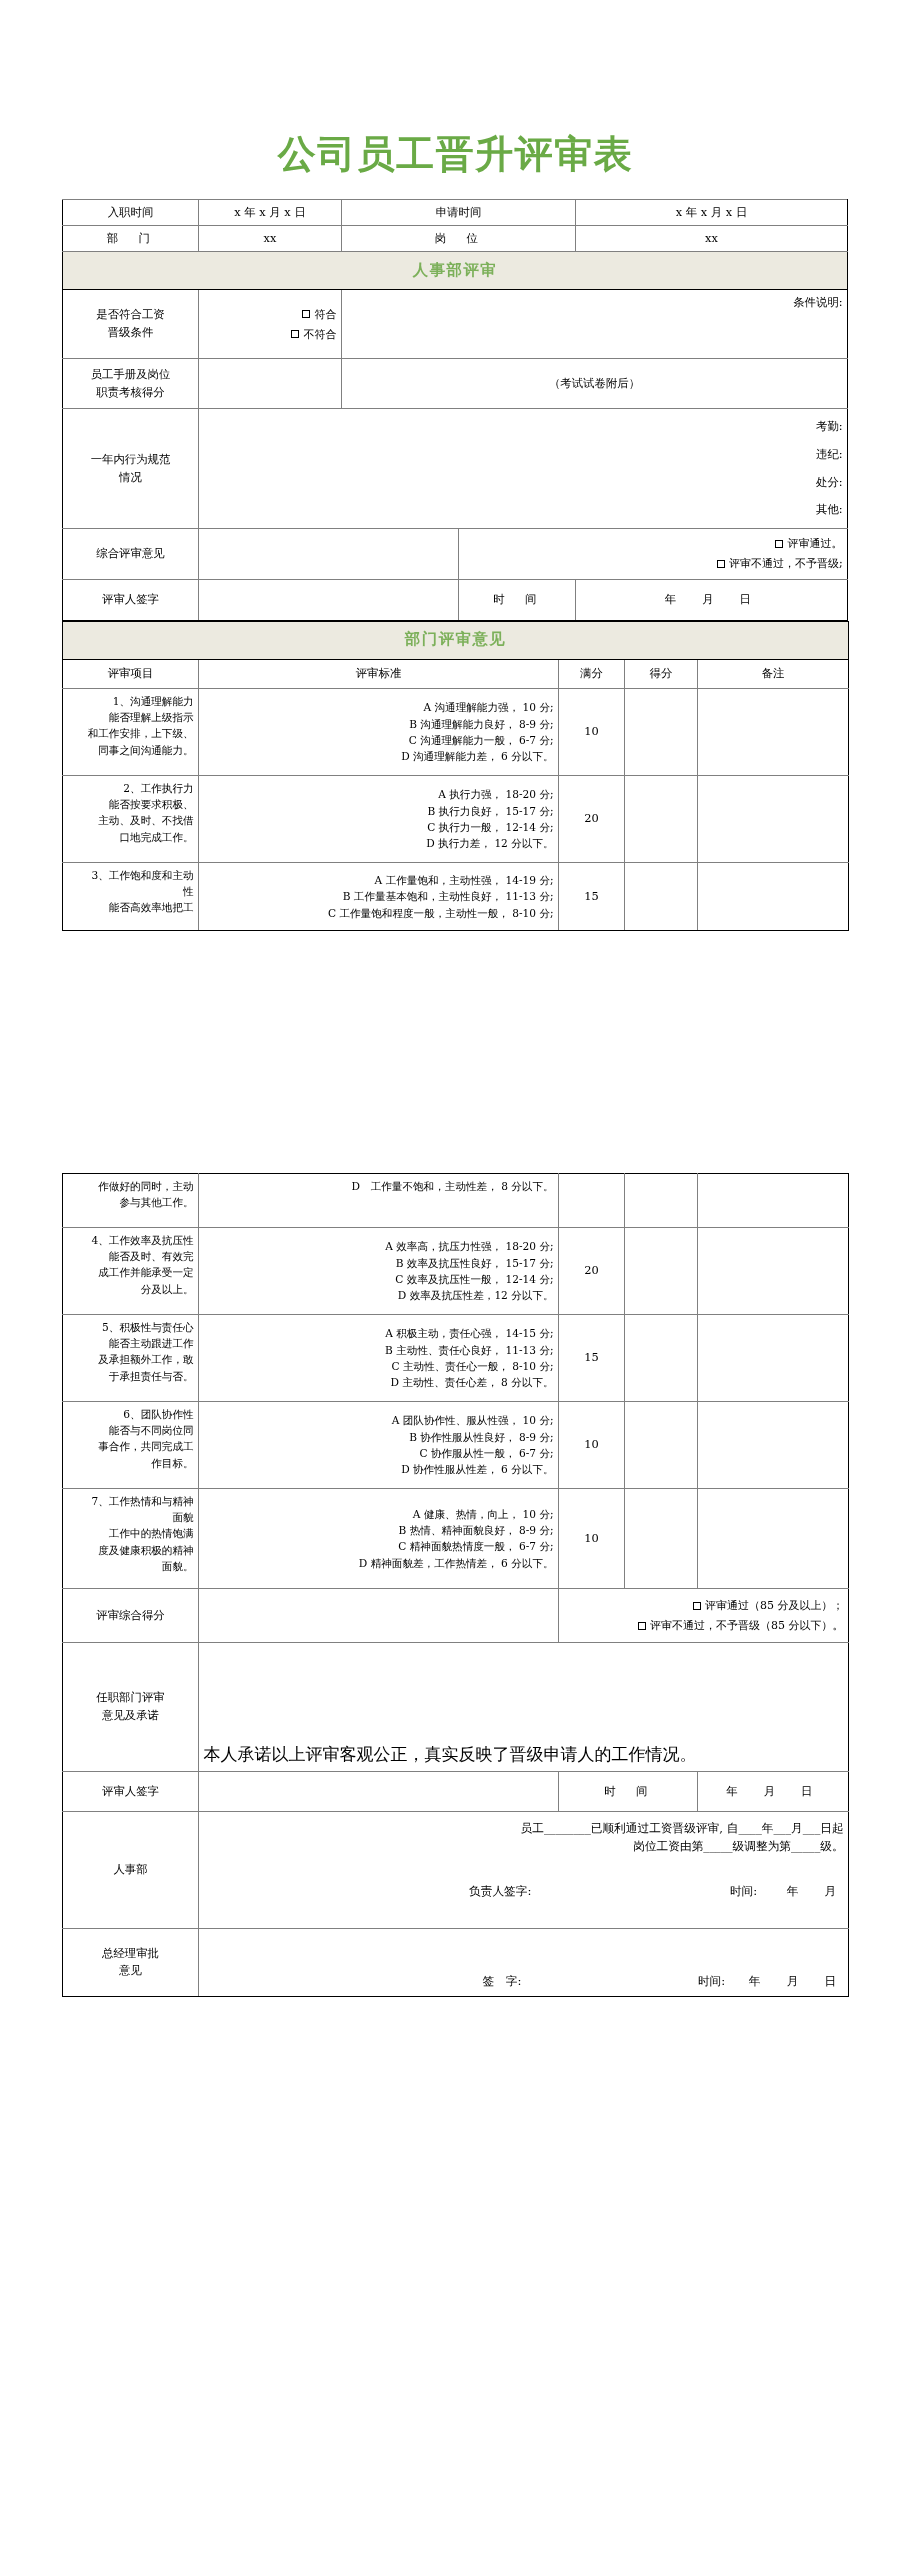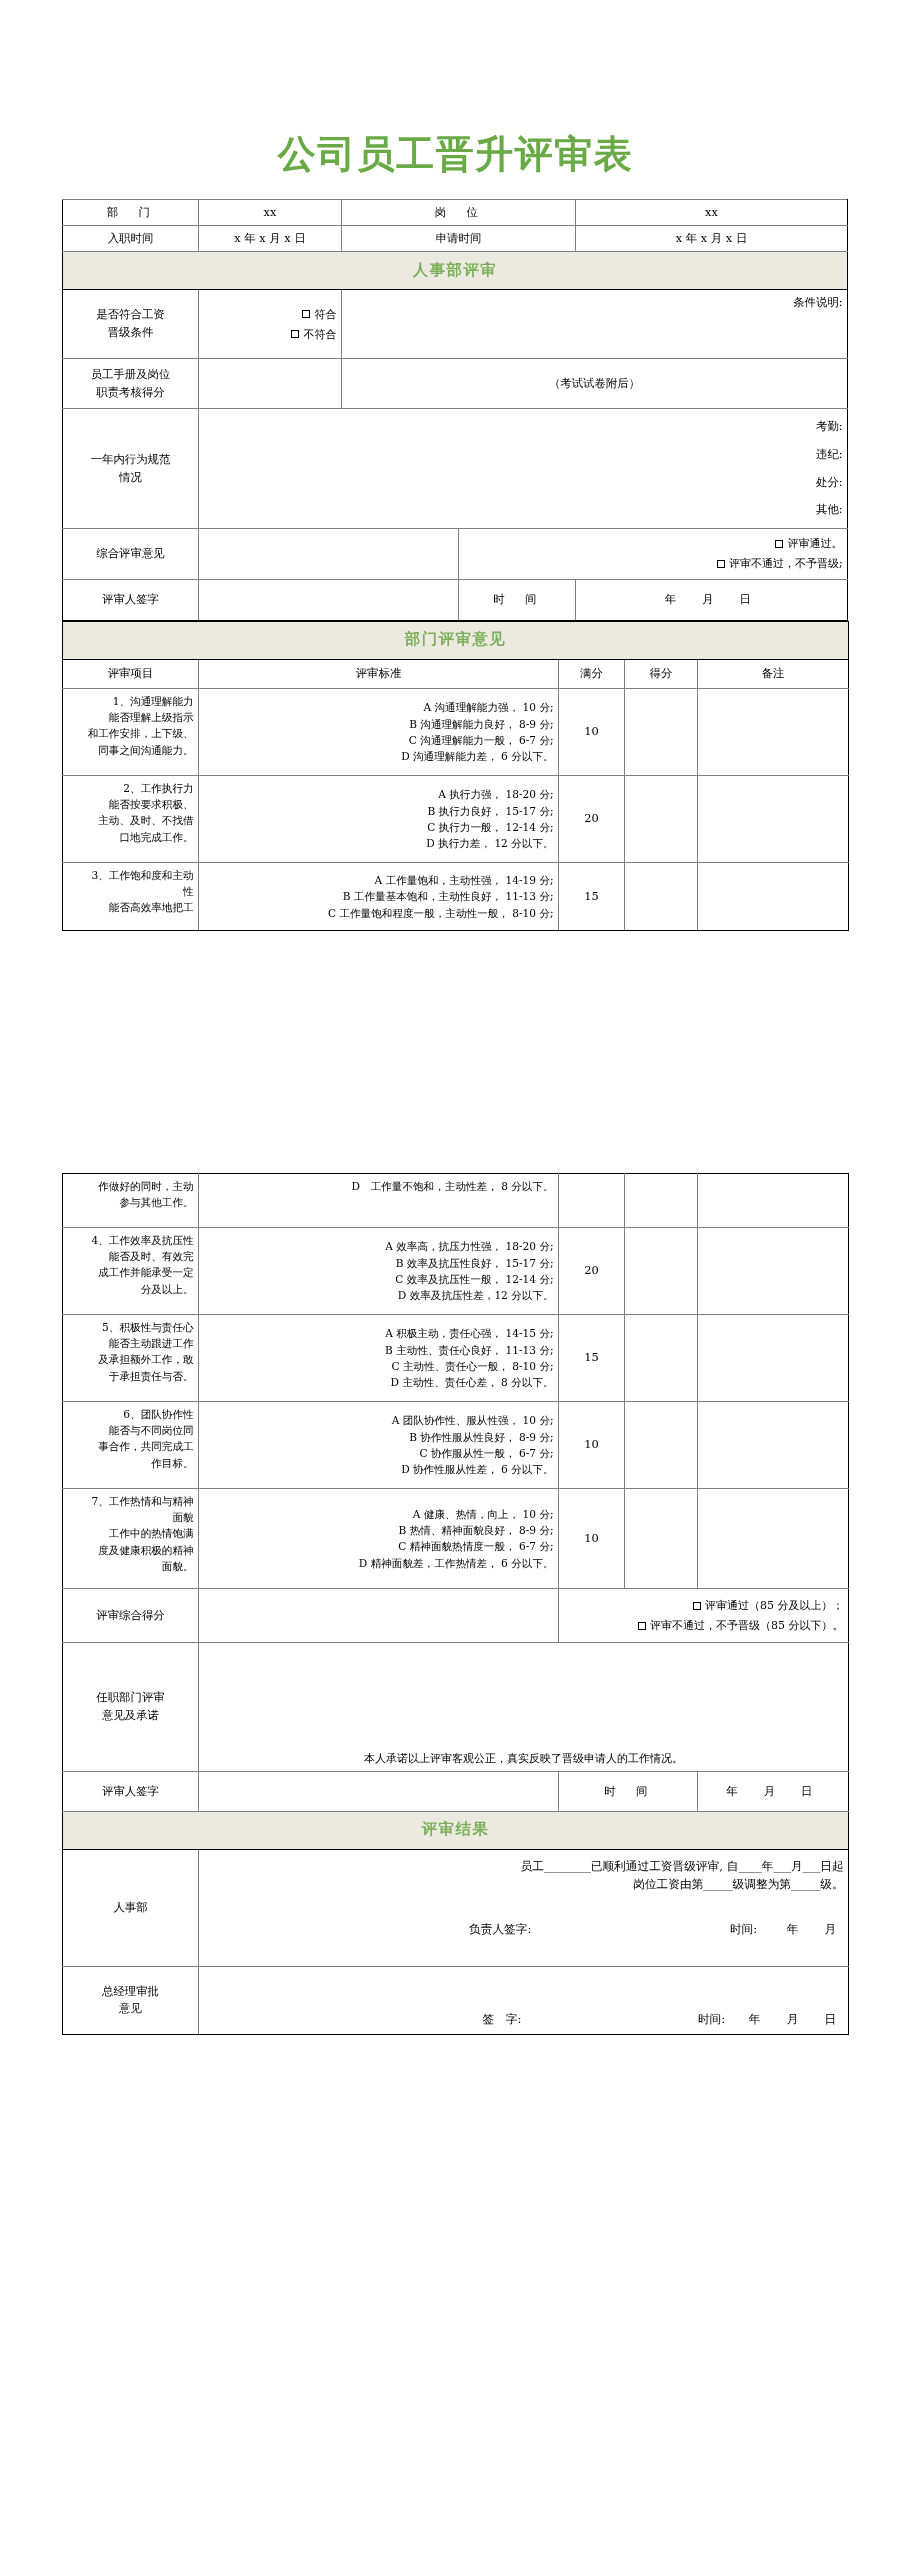--- a/index.html
+++ b/index.html
@@ -74,21 +74,21 @@
   .chkline { display:block; padding: 1.5px 0; }
 
   .crit-name { font-size: 10.6px; line-height: 1.7; }
   .crit-std  { font-size: 10.6px; line-height: 1.95; }
   .crit-std .opt { display:block; white-space: nowrap; }
 
   .behavior-line { display:block; padding: 5.1px 0 5.1px 1.5px; margin-left: 48px; }
 
   .page-break { height: 242px; }
 
-  .sig-note { text-align:center; font-size:11px; padding-top: 54px; }
+  .sig-note { text-align:left; font-size:17px; padding-top: 54px; }
   .result-body { font-size: 11.7px; line-height: 2.4; }
   .result-body .ln1 { display:block; text-indent: 2em; white-space: nowrap;}
   .result-body .ln2 { display:block; }
   .result-body .ln3 { display:block; padding-top: 26.4px; }
   .pad-l { padding-left: 51px; }
 </style>
 </head>
 <body>
 
 <div class="page">
@@ -98,30 +98,30 @@
   <table class="form">
     <colgroup>
       <col style="width:136px">
         <col style="width:143px">
       <col style="width:117px">
         <col style="width:117px">
         <col style="width:272px">
     </colgroup>
     <tbody>
       <tr>
+        <td class="c mid" style="border-left:1.5px solid #000">入职时间</td>
+        <td class="c mid">x 年 x  月  x 日</td>
+        <td class="c mid" colspan="2">申请时间</td>
+        <td class="c mid" style="border-right:1.5px solid #000">x 年 x  月 x  日</td>
+      </tr>
+      <tr>
         <td class="c mid" style="border-left:1.5px solid #000"><span class="spaced-s">部　门</span></td>
         <td class="c mid">xx</td>
         <td class="c mid" colspan="2"><span class="spaced-s">岗　位</span></td>
         <td class="c mid" style="border-right:1.5px solid #000">xx</td>
-      </tr>
-      <tr>
-        <td class="c mid" style="border-left:1.5px solid #000">入职时间</td>
-        <td class="c mid">x 年 x  月  x 日</td>
-        <td class="c mid" colspan="2">申请时间</td>
-        <td class="c mid" style="border-right:1.5px solid #000">x 年 x  月 x  日</td>
       </tr>
 
       <tr>
         <td class="section-band" colspan="5">人事部评审</td>
       </tr>
 
       <tr>
         <td class="c mid" style="height:69px;border-left:1.5px solid #000">
           <span>是否符合工资</span><br>
           <span>晋级条件</span>
@@ -364,23 +364,20 @@
         </td>
       </tr>
 
       <tr>
         <td class="c mid thick-top" style="height:40px;border-left:1.5px solid #000">评审人签字</td>
         <td class="c mid thick-top"></td>
         <td class="c mid thick-top" colspan="2"><span class="spaced-s">时　间</span></td>
         <td class="c mid thick-top" style="border-right:1.5px solid #000"><span class="datefield">年　月　日</span></td>
       </tr>
 
-      <tr>
-        <td class="section-band" colspan="5">评审结果</td>
-      </tr>
 
       <tr>
         <td class="c mid" style="height:117px;border-left:1.5px solid #000">人事部</td>
         <td class="l top result-body" colspan="4" style="border-right:1.5px solid #000;padding-top:7px">
           <span class="ln1">员工________已顺利通过工资晋级评审, 自____年___月___日起</span>
           <span class="ln2">岗位工资由第_____级调整为第_____级。</span>
           <span class="ln3">
             <span class="pad-l">负责人签字:</span>
             <span style="display:inline-block;width:191px"></span>
             <span>时间:</span>

